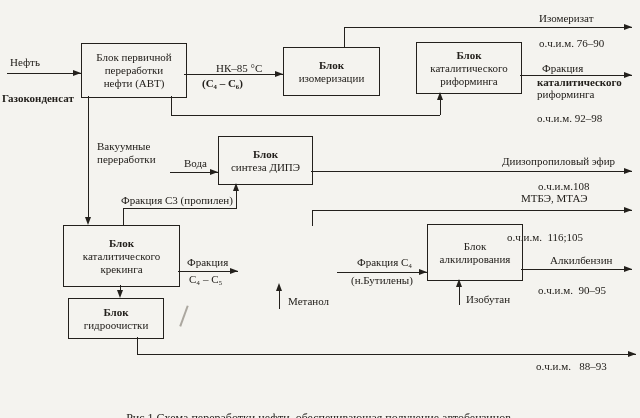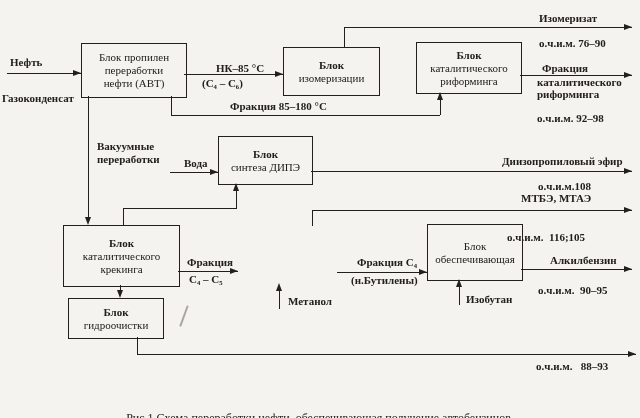--- a/index.html
+++ b/index.html
@@ -18,38 +18,38 @@
   .v{width:1.4px;}
   .arr{position:absolute;width:0;height:0;}
   .arr.r{border-top:3.5px solid transparent;border-bottom:3.5px solid transparent;border-left:8px solid #23201c;}
   .arr.u{border-left:3.5px solid transparent;border-right:3.5px solid transparent;border-bottom:8px solid #23201c;}
   .arr.d{border-left:3.5px solid transparent;border-right:3.5px solid transparent;border-top:8px solid #23201c;}
   .box{
     position:absolute;border:1.4px solid #23201c;background:transparent;
     display:flex;flex-direction:column;justify-content:center;align-items:center;
     text-align:center;font-size:11px;line-height:13px;white-space:pre;
   }
-  .lbl{position:absolute;font-size:11px;line-height:12px;white-space:pre;font-weight:bold;}
+  .lbl{position:absolute;font-size:11px;line-height:12px;white-space:pre;}
   .b{font-weight:bold;}
   .caption{
     position:absolute;left:80px;top:377px;width:480px;
     text-align:center;font-size:12px;line-height:16.5px;white-space:pre;
   }
   .artifact{
     position:absolute;left:183px;top:305px;width:1.5px;height:22px;
     background:#8b867d;transform:rotate(20deg);opacity:.7;
   }
 </style>
 </head>
 <body>
 
 <div id="stage">
 
   <div class="box" style="left:81px;top:43px;width:104px;height:53px">
-    <div>Блок пропилен</div>
+    <div>Блок первичной</div>
     <div>переработки</div>
     <div>нефти (АВТ)</div>
   </div>
 
   <div class="box" style="left:283px;top:47px;width:95px;height:47px">
     <div class="b">Блок</div>
     <div>изомеризации</div>
   </div>
 
   <div class="box" style="left:416px;top:42px;width:104px;height:50px">
@@ -65,21 +65,21 @@
 
   <div class="box" style="left:63px;top:225px;width:115px;height:60px">
     <div class="b">Блок</div>
     <div>каталитического</div>
     <div>крекинга</div>
   </div>
 
 
   <div class="box" style="left:427px;top:224px;width:94px;height:55px">
     <div>Блок</div>
-    <div>обеспечивающая</div>
+    <div>алкилирования</div>
   </div>
 
   <div class="box" style="left:68px;top:298px;width:94px;height:39px">
     <div class="b">Блок</div>
     <div>гидроочистки</div>
   </div>
 
   <div class="line h" style="left:7px;top:73px;width:74px"></div>
   <div class="arr r" style="left:73px;top:70px"></div>
 
@@ -135,24 +135,24 @@
   <div class="arr d" style="left:117px;top:290px"></div>
 
   <div class="line v" style="left:137px;top:337px;height:17px"></div>
   <div class="line h" style="left:137px;top:354px;width:499px"></div>
   <div class="arr r" style="left:628px;top:351px"></div>
 
   <div class="lbl" style="left:10px;top:56px">Нефть</div>
   <div class="lbl b" style="left:2px;top:92px">Газоконденсат</div>
   <div class="lbl" style="left:216px;top:62px">НК–85 °С</div>
   <div class="lbl b" style="left:202px;top:77px">(С₄ – С₆)</div>
-  <div class="lbl" style="left:230px;top:100px">Фракция 85–180 °С</div>
   <div class="lbl" style="left:97px;top:140px">Вакуумные</div>
   <div class="lbl" style="left:97px;top:153px">переработки</div>
   <div class="lbl" style="left:184px;top:157px">Вода</div>
+  <div class="lbl" style="left:121px;top:194px">Фракция С3 (пропилен)</div>
   <div class="lbl" style="left:187px;top:256px">Фракция</div>
   <div class="lbl" style="left:189px;top:273px">С₄ – С₅</div>
   <div class="lbl" style="left:288px;top:295px">Метанол</div>
   <div class="lbl" style="left:357px;top:256px">Фракция С₄</div>
   <div class="lbl" style="left:351px;top:274px">(н.Бутилены)</div>
   <div class="lbl" style="left:466px;top:293px">Изобутан</div>
 
   <div class="lbl" style="left:539px;top:12px">Изомеризат</div>
   <div class="lbl" style="left:539px;top:37px">о.ч.и.м. 76–90</div>
 

